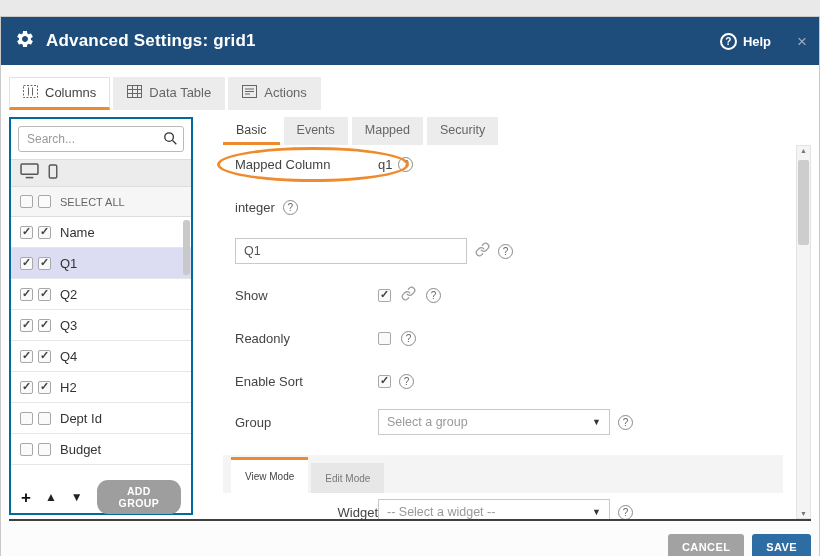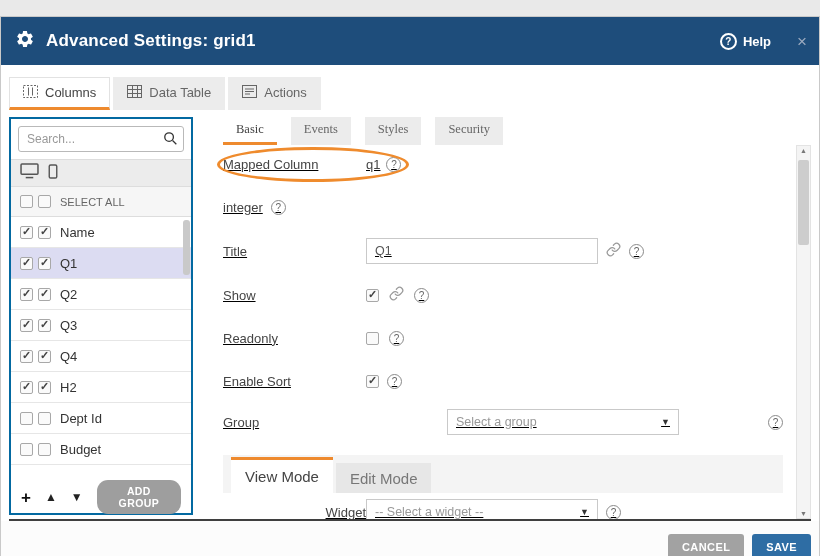--- a/index.html
+++ b/index.html
@@ -31,39 +31,39 @@
   .col-row { height:31px; display:flex; align-items:center; gap:5px; padding:0 9px; border-bottom:1px solid #e6e6e6; font-size:13px; color:#333; background:#fff; cursor:pointer; }
   .col-row.selected { background:#dcdcf2; }
   .col-row .col-label { margin-left:4px; }
   .list-scroll-thumb { position:absolute; right:1px; top:3px; width:7px; height:55px; background:#c9c9c9; border-radius:3px; }
   .left-toolbar { height:32px; display:flex; align-items:center; gap:14px; padding:0 10px; flex:none; }
   .plus-btn { font-size:17px; font-weight:bold; color:#111; cursor:pointer; line-height:1; }
   .arrow-btn { font-size:12px; color:#222; cursor:pointer; line-height:1; }
   .add-group-btn { margin-left:auto; background:#9e9e9e; color:#fff; font-size:10.5px; font-weight:bold; padding:5px 10px; border-radius:11px; letter-spacing:.4px; border:none; cursor:pointer; }
 
   
-  .subtabs { position:absolute; left:222px; top:100px; display:flex; gap:14px;font-family:Liberation Serif, serif; }
+  .subtabs { position:absolute; left:222px; top:100px; display:flex; gap:4px; }
   .subtab { height:28px; display:flex; align-items:center; padding:0 13px; font-size:12.5px; color:#666; background:#ececec; cursor:pointer; border-bottom:3px solid transparent; }
   .subtab.active { background:#fff; border-bottom-color:#ee8a2e; color:#444; }
 
   
   .form { position:absolute; left:222px; top:130px; width:560px; height:375px; overflow:hidden; background:#fff; }
-  .frow { position:absolute; left:0; height:26px; display:flex; align-items:center; width:560px;text-decoration:underline; }
+  .frow { position:absolute; left:12px; height:26px; display:flex; align-items:center; width:560px; }
   .flabel { width:143px; font-size:13px; color:#444; flex:none; }
   .fvalue { font-size:13px; color:#444; }
   .qmark { width:15px; height:15px; border:1px solid #8a8a8a; border-radius:50%; display:inline-flex; align-items:center; justify-content:center; font-size:10px; color:#666; flex:none; cursor:pointer; }
   .ml6 { margin-left:6px; } .ml8 { margin-left:8px; } .ml10 { margin-left:10px; }
   .text-input { width:232px; height:26px; border:1px solid #c9c9c9; font-size:12.5px; color:#555; padding:0 8px; outline:none; }
   .dropdown { width:232px; height:26px; border:1px solid #c9c9c9; display:flex; align-items:center; padding:8px 8px; font-size:12.5px; color:#999; background:#fff; cursor:pointer; }
   .dropdown .caret { margin-left:auto; font-size:9px; color:#333; }
   input[type=checkbox] { appearance:none; -webkit-appearance:none; width:13px; height:13px; border:1px solid #a8a8a8; border-radius:2px; background:#fafafa; position:relative; flex:none; cursor:pointer; }
   input[type=checkbox]:checked::after { content:"\2713"; position:absolute; left:1px; top:-2px; font-size:11px; font-weight:bold; color:#444; }
 
   .mode-strip { position:absolute; left:0; top:308px; width:560px; height:38px; background:#f4f4f4; display:flex; align-items:flex-end; padding-left:8px; gap:3px; }
-  .mode-tab { height:30px; display:flex; align-items:center; padding:0 14px; font-size:15px; color:#777; background:#e7e7e7; cursor:pointer; }
+  .mode-tab { height:30px; display:flex; align-items:center; padding:0 14px; font-size:10px; color:#777; background:#e7e7e7; cursor:pointer; }
   .mode-tab.active { height:36px; background:#fff; border-top:3px solid #ee8a2e; color:#444; }
 
   
   .annotation-ellipse { position:absolute; left:216px; top:130px; width:192px; height:35px; border:3px solid #ef8b2d; border-radius:50%; pointer-events:none; }
 
   
   .vscroll { position:absolute; right:8px; top:128px; width:15px; height:374px; background:#f4f4f4; border:1px solid #e3e3e3; }
   .vscroll .s-up { position:absolute; top:1px; left:0; width:100%; text-align:center; font-size:7px; color:#777; cursor:pointer; }
   .vscroll .s-down { position:absolute; bottom:1px; left:0; width:100%; text-align:center; font-size:7px; color:#777; cursor:pointer; }
   .vscroll .s-thumb { position:absolute; top:14px; left:1px; width:11px; height:85px; background:#cdcdcd; border-radius:2px; cursor:pointer; }
@@ -195,39 +195,38 @@
       <span class="plus-btn">+</span>
       <span class="arrow-btn">▲</span>
       <span class="arrow-btn">▼</span>
       <button class="add-group-btn">ADD GROUP</button>
     </div>
   </div>
 
   <div class="subtabs">
     <div class="subtab active">Basic</div>
     <div class="subtab">Events</div>
-    <div class="subtab">Styles</div>
+    <div class="subtab">Mapped</div>
     <div class="subtab">Security</div>
   </div>
 
   <div class="form">
 
     <div class="frow" style="top:4px;">
       <span class="flabel">Mapped Column</span>
       <span class="fvalue">q1</span>
       <span class="qmark ml6">?</span>
     </div>
 
     <div class="frow" style="top:47px;">
       <span class="fvalue">integer</span>
       <span class="qmark ml8">?</span>
     </div>
 
     <div class="frow" style="top:91px;">
-      <span class="flabel">Title</span>
       <input class="text-input" type="text" value="Q1" style="">
       <span class="ml8"><svg width="15" height="15" viewBox="0 0 24 24" fill="none" stroke="#999" stroke-width="2" stroke-linecap="round">
             <path d="M10 13a5 5 0 0 0 7.54.54l3-3a5 5 0 0 0-7.07-7.07l-1.72 1.71"></path>
             <path d="M14 11a5 5 0 0 0-7.54-.54l-3 3a5 5 0 0 0 7.07 7.07l1.71-1.71"></path>
           </svg></span>
       <span class="qmark ml8">?</span>
     </div>
 
     <div class="frow" style="top:135px;">
       <span class="flabel">Show</span>
@@ -244,21 +243,21 @@
       <input type="checkbox" style="">
       <span class="qmark ml10">?</span>
     </div>
 
     <div class="frow" style="top:221px;">
       <span class="flabel">Enable Sort</span>
       <input type="checkbox" checked="" style="">
       <span class="qmark ml8">?</span>
     </div>
 
-    <div class="frow" style="top:262px;justify-content:space-between;">
+    <div class="frow" style="top:262px;">
       <span class="flabel">Group</span>
       <div class="dropdown">
         <span>Select a group</span>
         <span class="caret">▼</span>
       </div>
       <span class="qmark ml8">?</span>
     </div>
 
     <div class="mode-strip">
       <div class="mode-tab active">View Mode</div>

